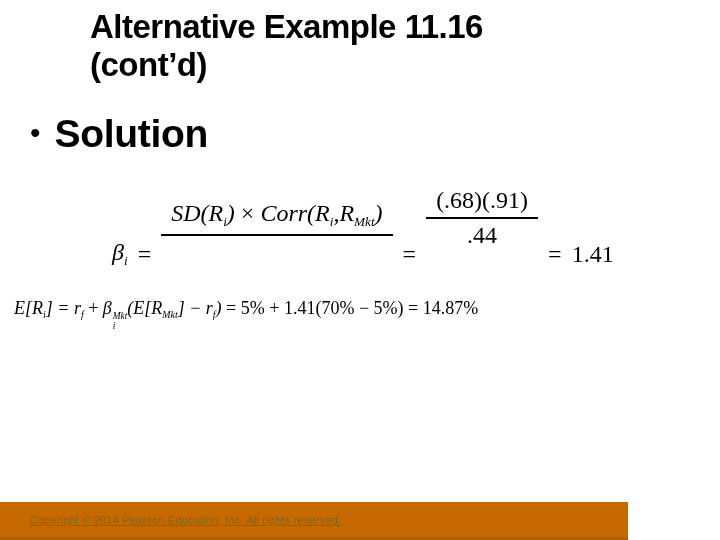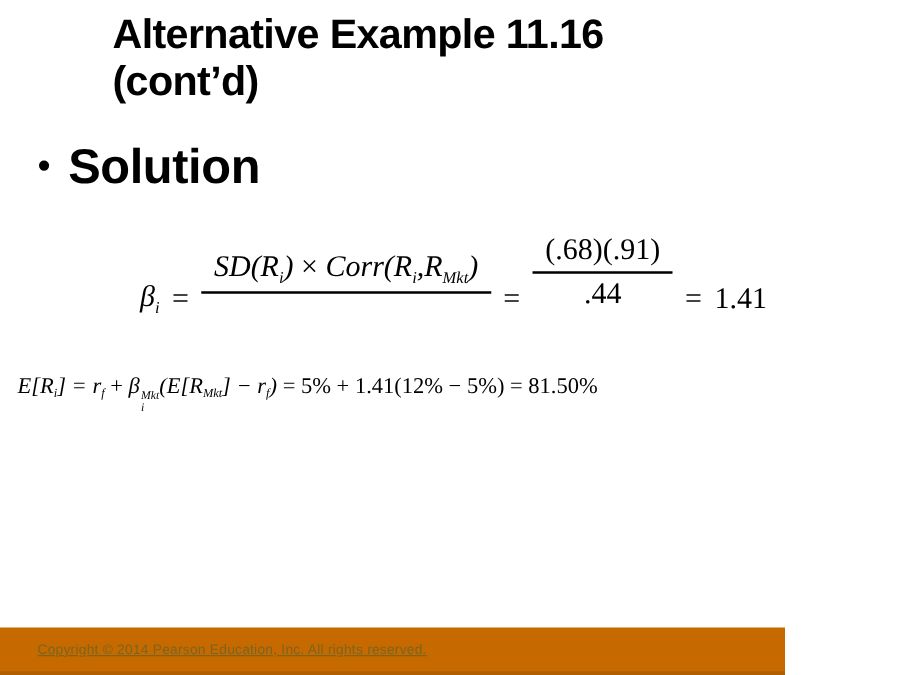--- a/index.html
+++ b/index.html
@@ -75,21 +75,21 @@
     position: absolute;
     left: 112px;
     top: 180px;
     height: 76px;
     display: flex;
     align-items: center;
     gap: 10px;
     font-size: 24px;
     white-space: nowrap;
   }
-  .tgroup { position: relative; top: 3px; margin-top: 37px; }
+  .tgroup { position: relative; top: 18px; margin-top: 37px; }
   .frac {
     display: inline-flex;
     flex-direction: column;
     align-items: center;
     text-align: center;
   }
   .frac .num {
     padding: 0 10px 3px 10px;
     border-bottom: 2px solid #000;
   }
@@ -154,20 +154,20 @@
       <span class="num">(.68)(.91)</span>
       <span class="den">.44</span>
     </span>
     <span class="tgroup up">=</span>
     <span class="tgroup up">1.41</span>
   </div>
 
   <div class="formula2 math"><span class="it">E[R</span><span class="ssub">i</span><span class="it">] = </span><span class="it">r</span><span class="ssub">f</span><span class="up"> + </span><span class="it">β</span><span class="bstack">
         <span>Mkt</span>
         <span>i</span>
-      </span><span class="it">(E[R</span><span class="ssub">Mkt</span><span class="it">] − </span><span class="it">r</span><span class="ssub">f</span><span class="it">)</span><span class="up"> = 5% + 1.41(12% − 5%) = 81.50%</span></div>
+      </span><span class="it">(E[R</span><span class="ssub">Mkt</span><span class="it">] − </span><span class="it">r</span><span class="ssub">f</span><span class="it">)</span><span class="up"> = 5% + 1.41(70% − 5%) = 14.87%</span></div>
 
   <div class="footer">
     <span class="copyright">Copyright © 2014 Pearson Education, Inc. All rights reserved.</span>
     <span class="slide-number">14-82</span>
   </div>
 
 </div>
 
 </body></html>

